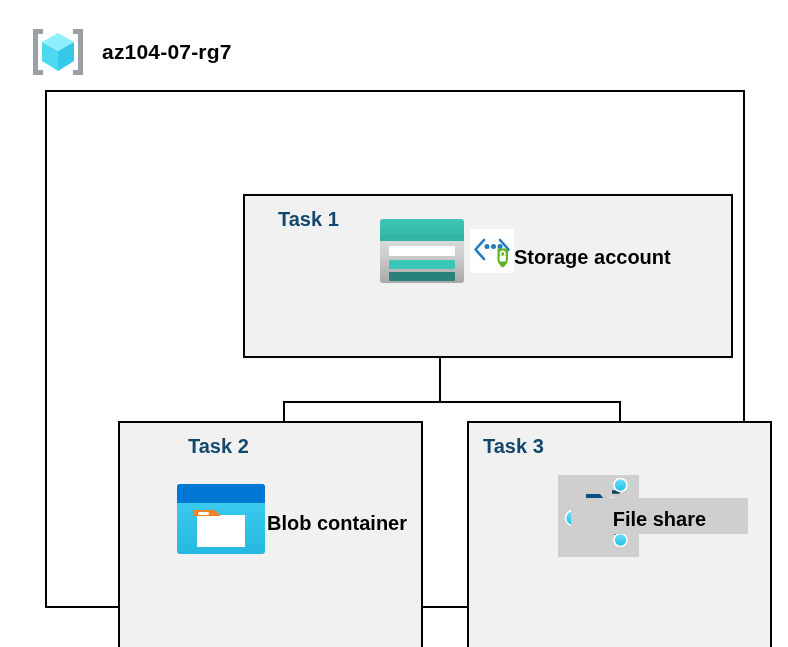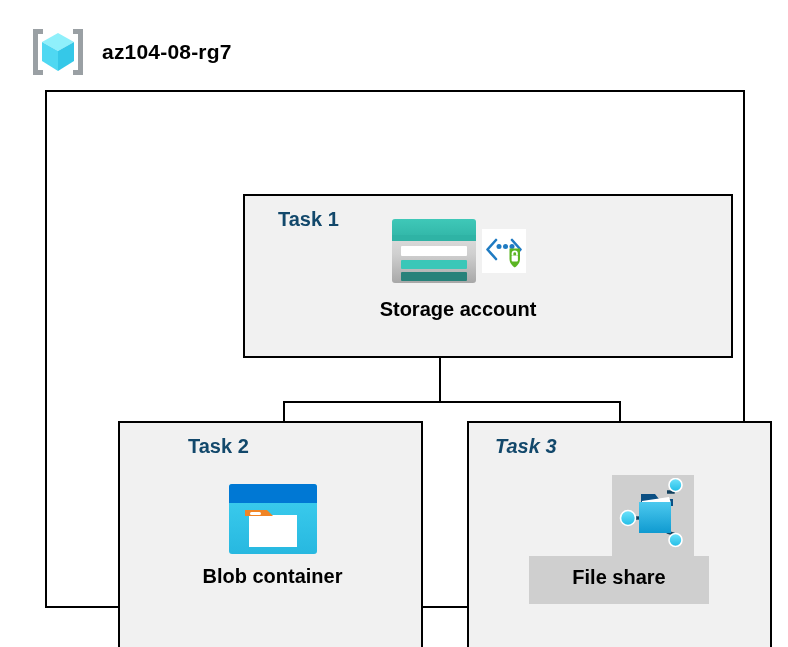--- a/index.html
+++ b/index.html
@@ -67,27 +67,26 @@
 
   .task-label {
     position: absolute;
     font-size: 20px;
     font-weight: bold;
     color: #12486b;
     white-space: nowrap;
   }
   #task-1-box .task-label { left: 33px; top: 12px; }
   #task-2-box .task-label { left: 20px; top: 12px; margin-left: 48px; }
-  #task-3-box .task-label { left: 26px; top: 12px; font-style: italic; }
+  #task-3-box .task-label { left: 14px; top: 12px; }
 
   
   .node {
     position: absolute;
     display: flex;
-    flex-direction: column;
     align-items: center;
   }
   .node-caption {
     font-size: 20px;
     font-weight: bold;
     color: #000000;
     white-space: nowrap;
     line-height: 1.1;
   }
 
@@ -115,21 +114,21 @@
     display: flex; align-items: center; justify-content: center;
     width: 82px; height: 82px;
     background: #cfcfcf;
     margin: 0 auto;
   }
   #node-file-share .caption-wrap {
     background: #cfcfcf;
     width: 180px;
     margin-top: -1px;
     margin-left: -68px;
-    padding: 10px 0 16px 0;
+    padding: 10px 0 4px 0;
     text-align: center;
   }
 
   
   .conn {
     position: absolute;
     background: #000000;
   }
   .conn-v { width: 2px; }
   .conn-h { height: 2px; }
@@ -158,21 +157,21 @@
 
         <path d="M43 3 L53 3 L53 49 L43 49 L43 44 L48 44 L48 8 L43 8 Z" fill="#9aa0a4"></path>
 
         <path d="M28 7 L44 16 L28 25 L12 16 Z" fill="#8ff0fb"></path>
 
         <path d="M12 16 L28 25 L28 45 L12 35 Z" fill="#4fd8f2"></path>
 
         <path d="M44 16 L44 35 L28 45 L28 25 Z" fill="#35c8e8"></path>
       </svg>
     </span>
-    <span class="rg-title">az104-08-rg7</span>
+    <span class="rg-title">az104-07-rg7</span>
   </div>
 
   <div class="rg-box">
 
     <div class="conn conn-v" id="conn-stem-storage"></div>
     <div class="conn conn-v" id="conn-stem-drop"></div>
     <div class="conn conn-h" id="conn-bus"></div>
     <div class="conn conn-v" id="conn-branch-left"></div>
     <div class="conn conn-v" id="conn-branch-right"></div>
 

